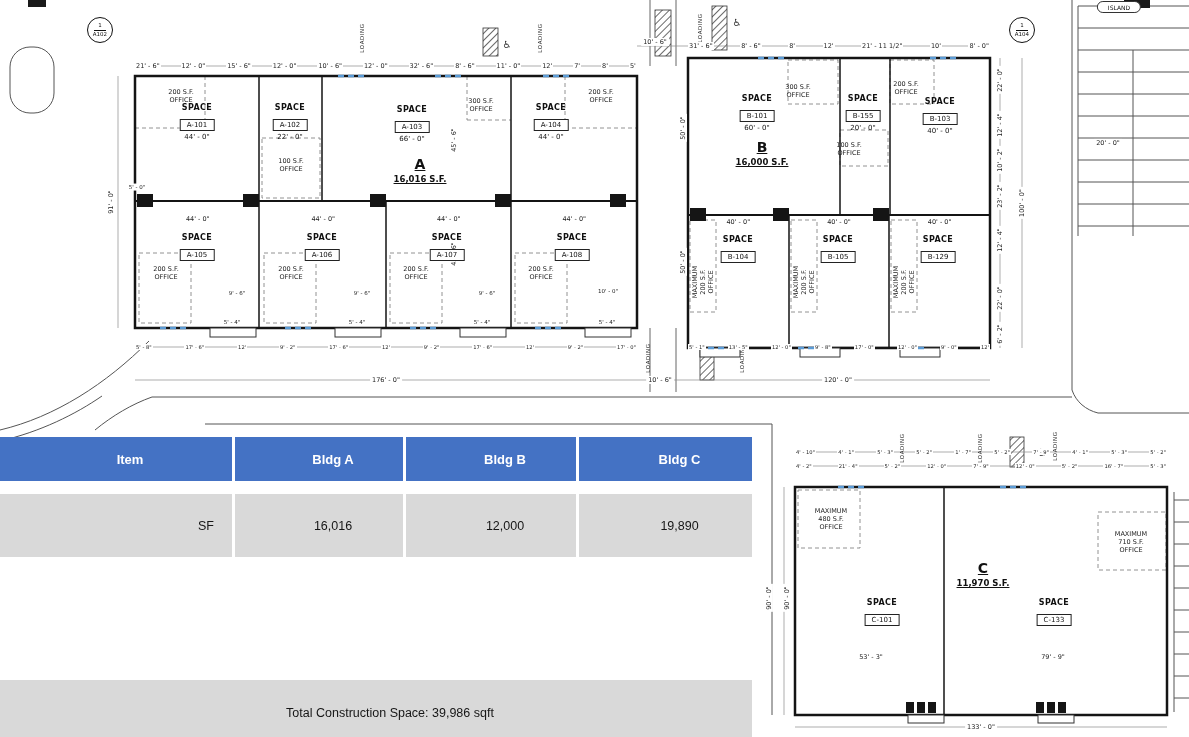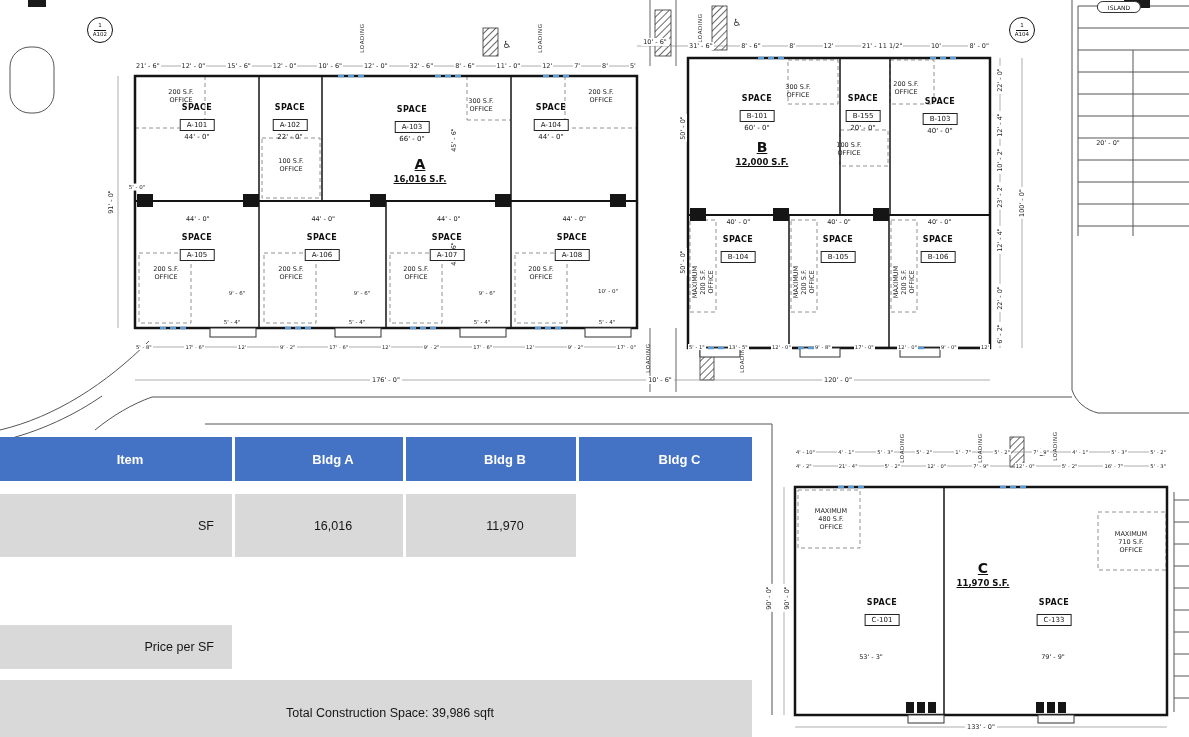--- a/index.html
+++ b/index.html
@@ -325,21 +325,21 @@
 
 <div class="lbl off" style="left:798px;top:91px">300 S.F.
 OFFICE</div>
 <div class="lbl off" style="left:906px;top:88px">200 S.F.
 OFFICE</div>
 <div class="lbl off" style="left:849px;top:149px">100 S.F.
 OFFICE</div>
 
 <div class="space" style="left:762px;top:153px">
   <div class="bl">B</div>
-  <div class="ba">12,000 S.F.</div>
+  <div class="ba">16,000 S.F.</div>
 </div>
 
 <div class="lbl dim vert" style="left:683px;top:128px">50' - 0"</div>
 <div class="lbl dim vert" style="left:683px;top:262px">50' - 0"</div>
 
 <div class="dimrow sa" style="left:688px;top:217px;width:302px">
   <span>40' - 0"</span>
   <span>40' - 0"</span>
   <span>40' - 0"</span>
 </div>
@@ -347,21 +347,21 @@
 <div class="space" style="left:738px;top:249px">
   <div class="t">SPACE</div>
   <div><span class="id">B-104</span></div>
 </div>
 <div class="space" style="left:838px;top:249px">
   <div class="t">SPACE</div>
   <div><span class="id">B-105</span></div>
 </div>
 <div class="space" style="left:938px;top:249px">
   <div class="t">SPACE</div>
-  <div><span class="id">B-106</span></div>
+  <div><span class="id">B-129</span></div>
 </div>
 
 <div class="lbl off sm vert" style="left:703px;top:282px">MAXIMUM
 200 S.F.
 OFFICE</div>
 <div class="lbl off sm vert" style="left:804px;top:282px">MAXIMUM
 200 S.F.
 OFFICE</div>
 <div class="lbl off sm vert" style="left:904px;top:282px">MAXIMUM
 200 S.F.
@@ -442,23 +442,23 @@
 <div class="tablewrap">
   <div class="trow hdr">
     <div class="cell">Item</div>
     <div class="cell">Bldg A</div>
     <div class="cell">Bldg B</div>
     <div class="cell">Bldg C</div>
   </div>
   <div class="trow data r1">
     <div class="cell item">SF</div>
     <div class="cell">16,016</div>
-    <div class="cell">11,970</div>
+    <div class="cell">12,000</div>
+    <div class="cell">19,890</div>
   </div>
   <div class="trow pricerow">
-    <div class="cell item">Price per SF</div>
   </div>
   <div class="trow totalrow">
     <div class="cell">Total Construction Space: 39,986 sqft</div>
   </div>
 </div>
 
 </div>
 
 </body></html>

